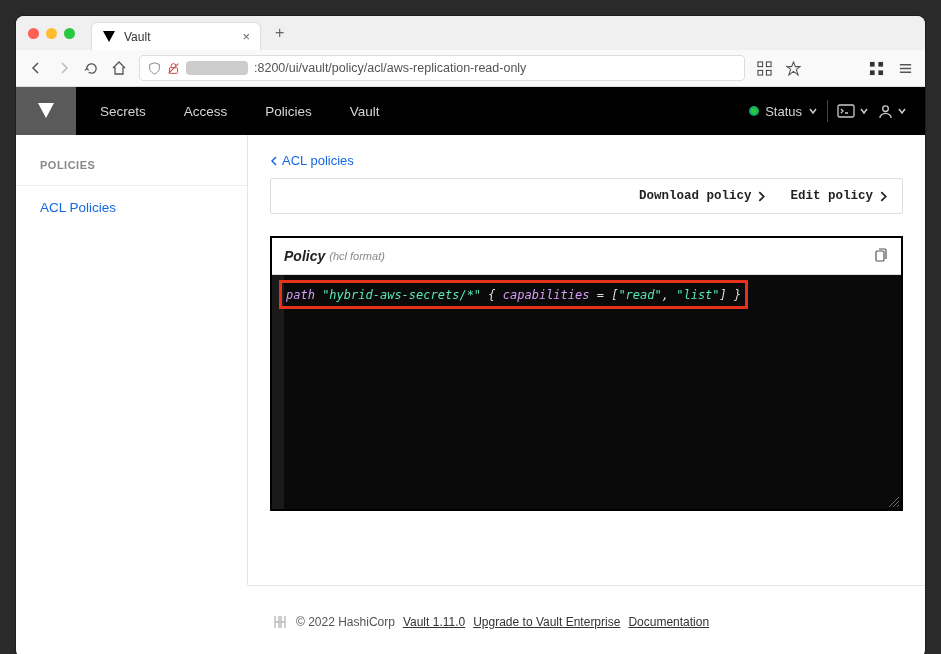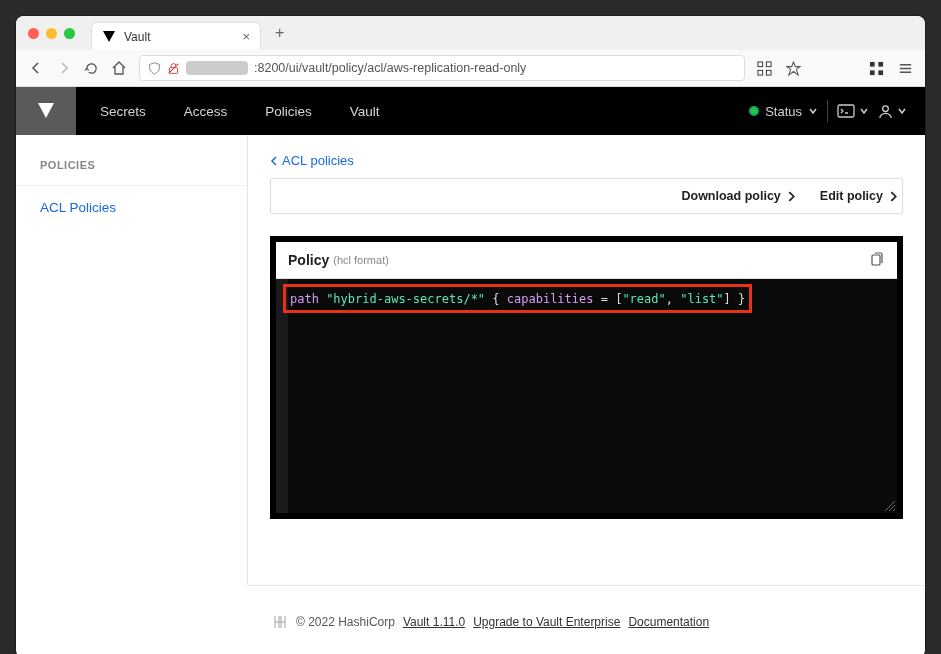--- a/index.html
+++ b/index.html
@@ -41,24 +41,24 @@
   
   .content-wrap { flex: 1; display: flex; overflow: hidden; }
   .sidebar { width: 232px; border-right: 1px solid #e5e5e5; padding: 24px 0 0 0; }
   .sidebar-heading { font-size: 11px; font-weight: 600; letter-spacing: 0.5px; color: #888; padding: 0 24px 14px; border-bottom: 1px solid #eee; }
   .sidebar-item { padding: 14px 24px; font-size: 13.5px; color: #1668e3; font-weight: 500; }
   
   .main { flex: 1; padding: 18px 22px; overflow: auto; }
   .breadcrumb { color: #1668e3; font-size: 13px; display: flex; align-items: center; gap: 4px; margin-bottom: 10px; }
   .page-title { font-size: 22px; font-weight: 700; color: #111; margin-bottom: 14px; }
   
-  .actions-bar { border: 1px solid #ddd; border-radius: 2px; display: flex; justify-content: flex-end; padding: 10px 4px; gap: 24px; margin-bottom: 22px; }
+  .actions-bar { border: 1px solid #ddd; border-radius: 2px; display: flex; justify-content: flex-end; padding: 10px 14px; gap: 24px; margin-bottom: 22px; font-family: Liberation Mono, monospace; }
   .action-link { font-size: 12.5px; font-weight: 600; color: #222; display: flex; align-items: center; gap: 6px; }
   
-  .policy-panel { border: 6px solid #000000; }
+  .policy-panel { border: 2px solid #000000; font-style: italic; }
   .policy-head { padding: 10px 12px; display: flex; align-items: center; border-bottom: 1px solid #ddd; }
   .policy-head-title { font-size: 14px; font-weight: 700; color: #222; }
   .policy-head-sub { font-size: 11px; color: #888; margin-left: 4px; font-weight: 400; }
   .copy-icon { margin-left: auto; color: #555; }
   
   .code-area { background: #0a0a0a; position: relative; height: 234px; }
   .code-gutter { position: absolute; left: 0; top: 0; bottom: 0; width: 12px; background: #1a1a1a; }
   .code-highlight { position: absolute; left: 7px; top: 5px; border: 3px solid #e8311a; padding: 2px 4px; }
   .code-line { font-family: Menlo, Consolas, monospace; font-size: 12px; white-space: pre; line-height: 1.5; }
   .code-kw { color: #d99cf7; }

